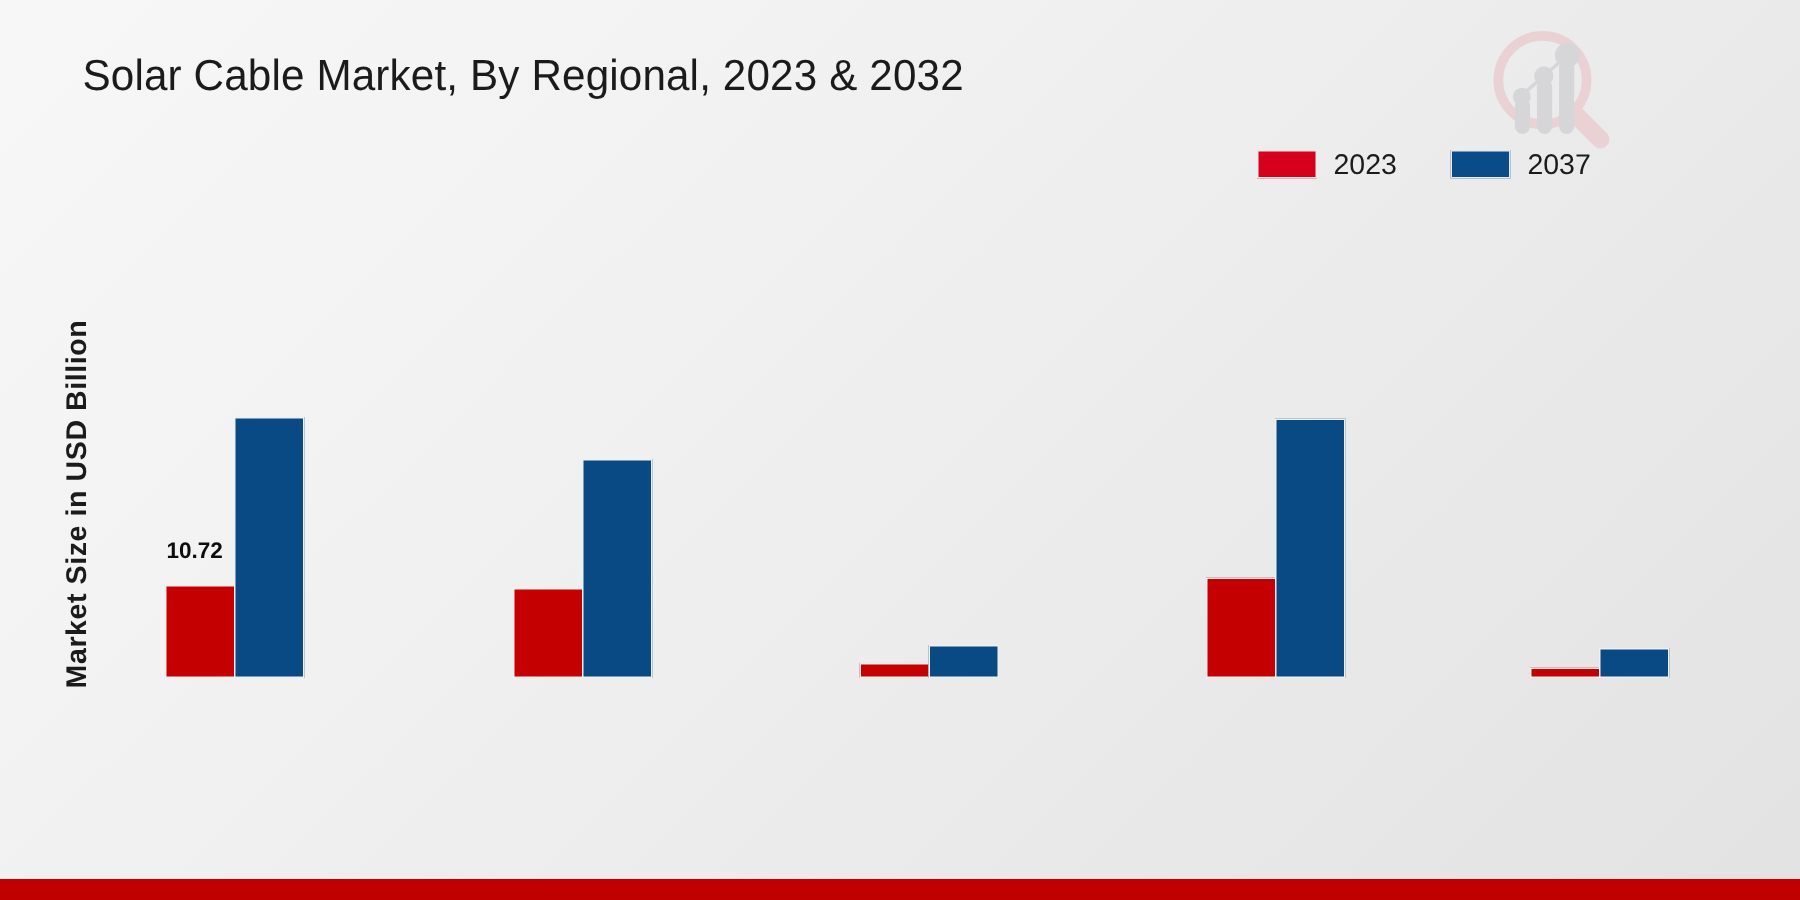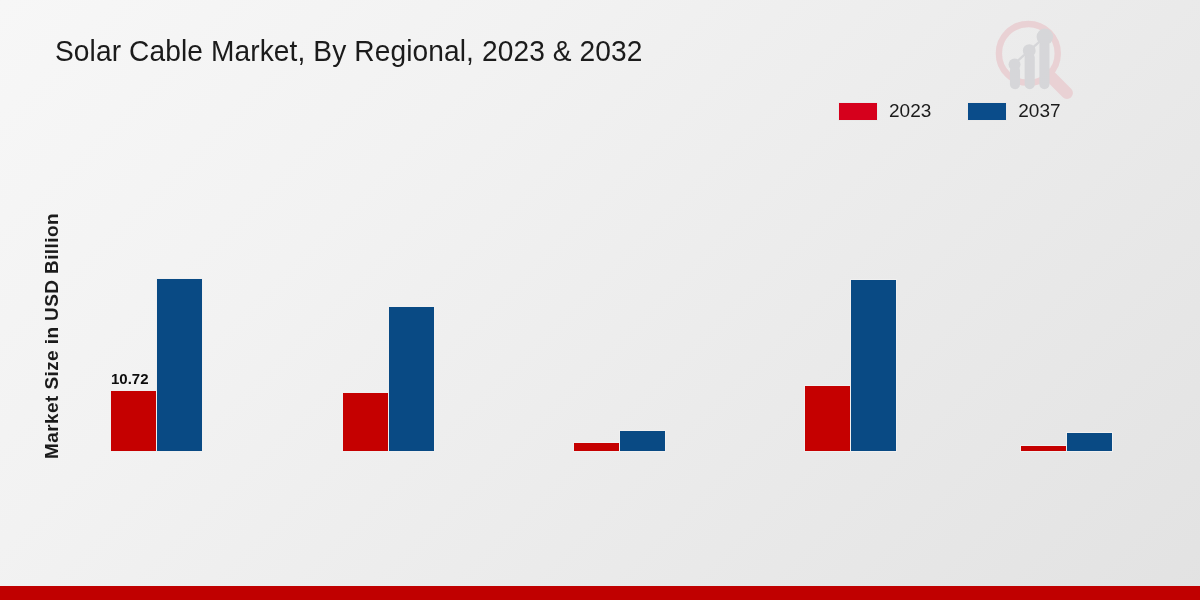--- a/index.html
+++ b/index.html
@@ -50,21 +50,21 @@
   #legend {
     position: absolute;
     left: 838px;
     top: 100px;
     display: flex;
     align-items: center;
     gap: 36px;
   }
   .legend-item {
     display: flex;
-    align-items: center;
+    align-items: flex-start;
     gap: 11px;
   }
   .legend-swatch {
     width: 38px;
     height: 17px;
     border: 1px solid #e9e9e9;
   }
   .legend-label {
     font-family: "Liberation Sans", sans-serif;
     font-size: 19px;
@@ -107,21 +107,21 @@
     border: 1px solid #f0f0f0;
     box-sizing: border-box;
   }
   .bar.b2023 { left: 0px; }
   .bar.b2032 { left: 46px; }
 
   .bar-value {
     position: absolute;
     bottom: 100%;
     left: 0px;
-    margin-bottom: 4px;
+    margin-bottom: 15px;
     font-family: "Liberation Sans", sans-serif;
     font-size: 15px;
     font-weight: 700;
     color: #0d0d0d;
     white-space: nowrap;
   }
 
   
   #bottom-strip {
     position: absolute;

